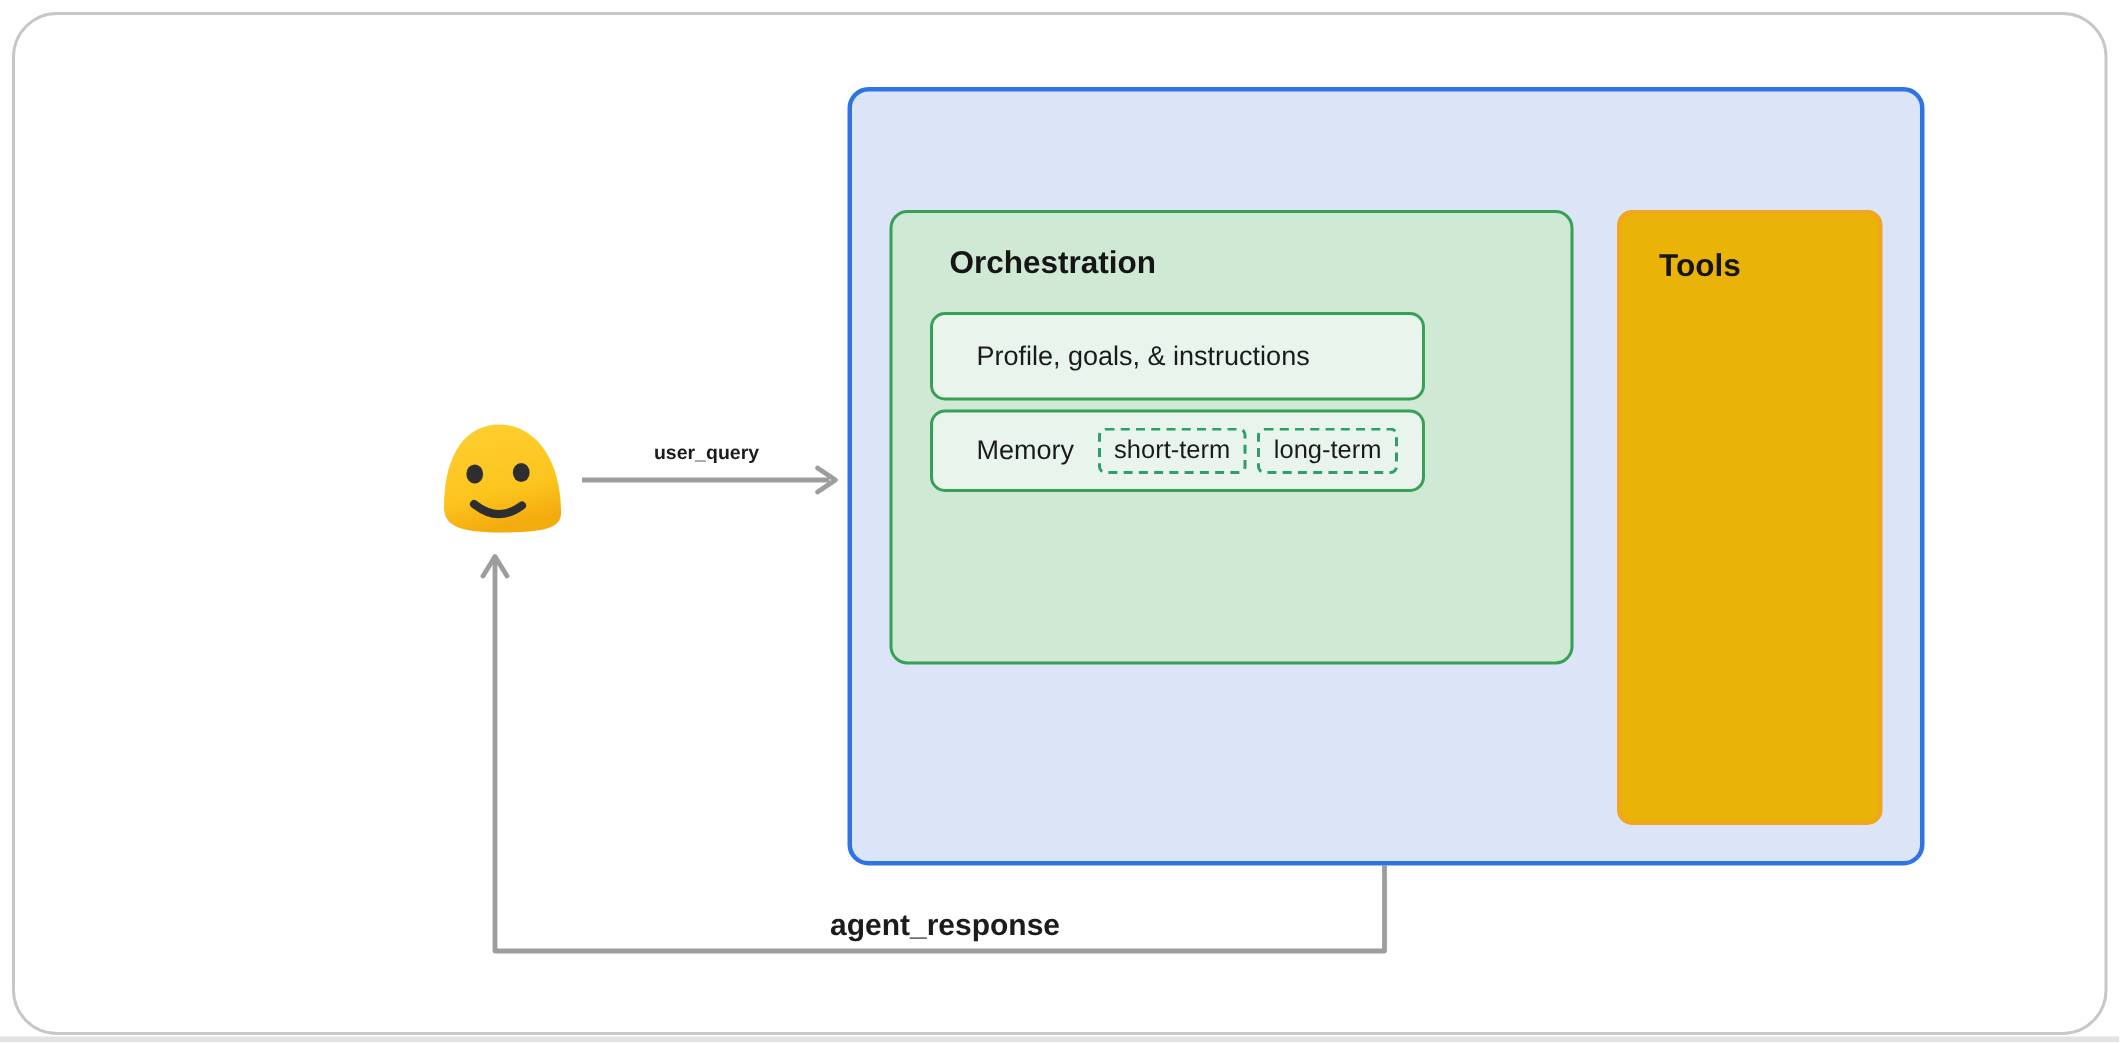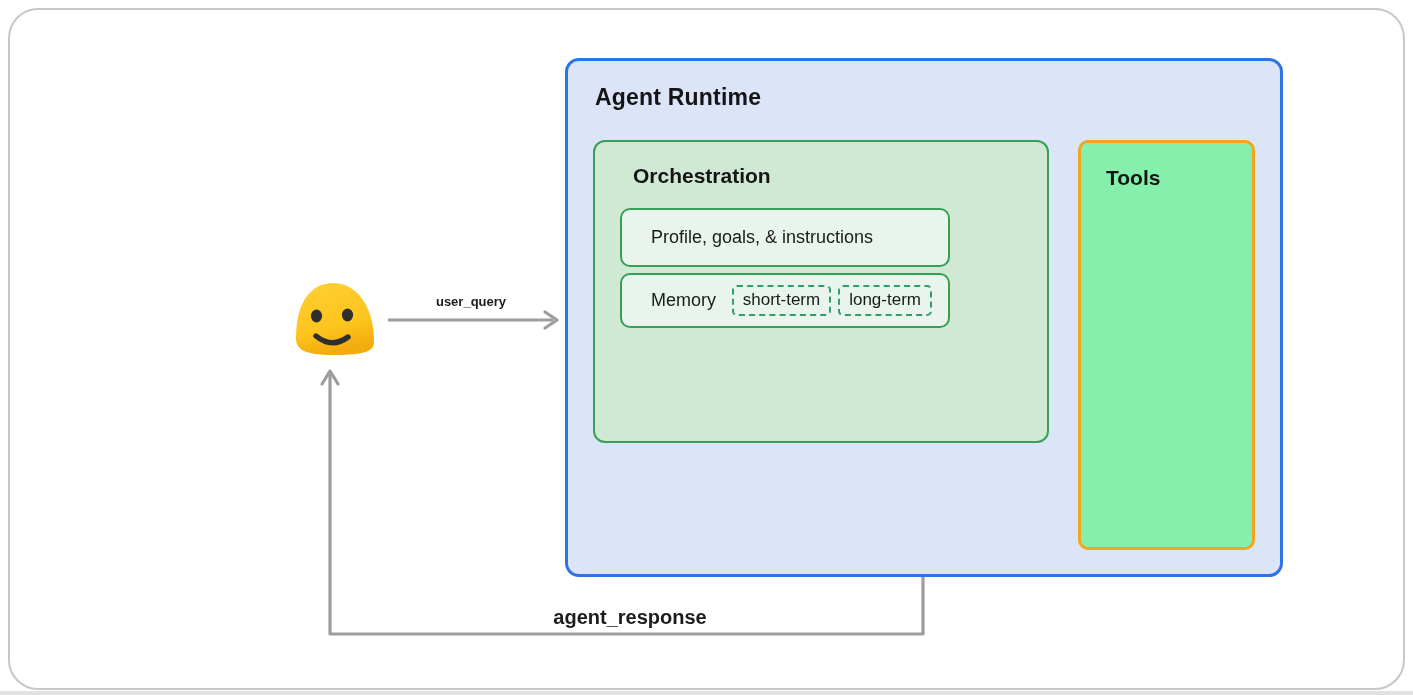--- a/index.html
+++ b/index.html
@@ -35,21 +35,21 @@
           font-size:17px; color:#1b1b1b; white-space:nowrap; background:transparent; }
 
   
   .model-box { position:absolute; left:593px; top:473px; width:456px; height:76px;
                background:#fbe3f1; border:3px solid #ce3c9c; border-radius:10px;
                display:flex; align-items:center; padding-left:27px; }
   .model-title { font-size:21px; font-weight:600; color:#151515; }
 
   
   .tools-box { position:absolute; left:1078px; top:140px; width:177px; height:410px;
-               background:#86efac; border:3px solid #f1a71d; border-radius:10px;
+               background:#eab308; border:3px solid #f1a71d; border-radius:10px;
                padding:23px 0 0 25px; }
   .tools-title { font-size:21px; font-weight:600; color:#151515; }
 
   
   .arrow-layer { position:absolute; left:0; top:0; width:1413px; height:695px; pointer-events:none; }
   .flow-label { position:absolute; color:#1c1c1c; text-align:center; }
   .label-user-query { left:385px; top:294px; width:172px; font-size:13px; font-weight:700; }
   .label-agent-response { left:530px; top:606px; width:200px; font-size:20px; font-weight:600; }
 
   
@@ -83,21 +83,20 @@
       <path d="M545,312 L557,320 L545,328" stroke-linecap="round" stroke-linejoin="round"></path>
       <path d="M923,577 V634 H330 V374" stroke-linejoin="round"></path>
       <path d="M322,384 L330,371 L338,384" stroke-linecap="round" stroke-linejoin="round"></path>
     </g>
   </svg>
 
   <div class="flow-label label-user-query">user_query</div>
   <div class="flow-label label-agent-response">agent_response</div>
 
   <div class="runtime-box"></div>
-  <div class="runtime-title">Agent Runtime</div>
 
   <div class="orch-box"></div>
   <div class="orch-title">Orchestration</div>
 
   <div class="inner inner1">
     <span>Profile, goals, &amp; instructions</span>
   </div>
 
   <div class="inner inner2">
     <span>Memory</span>

